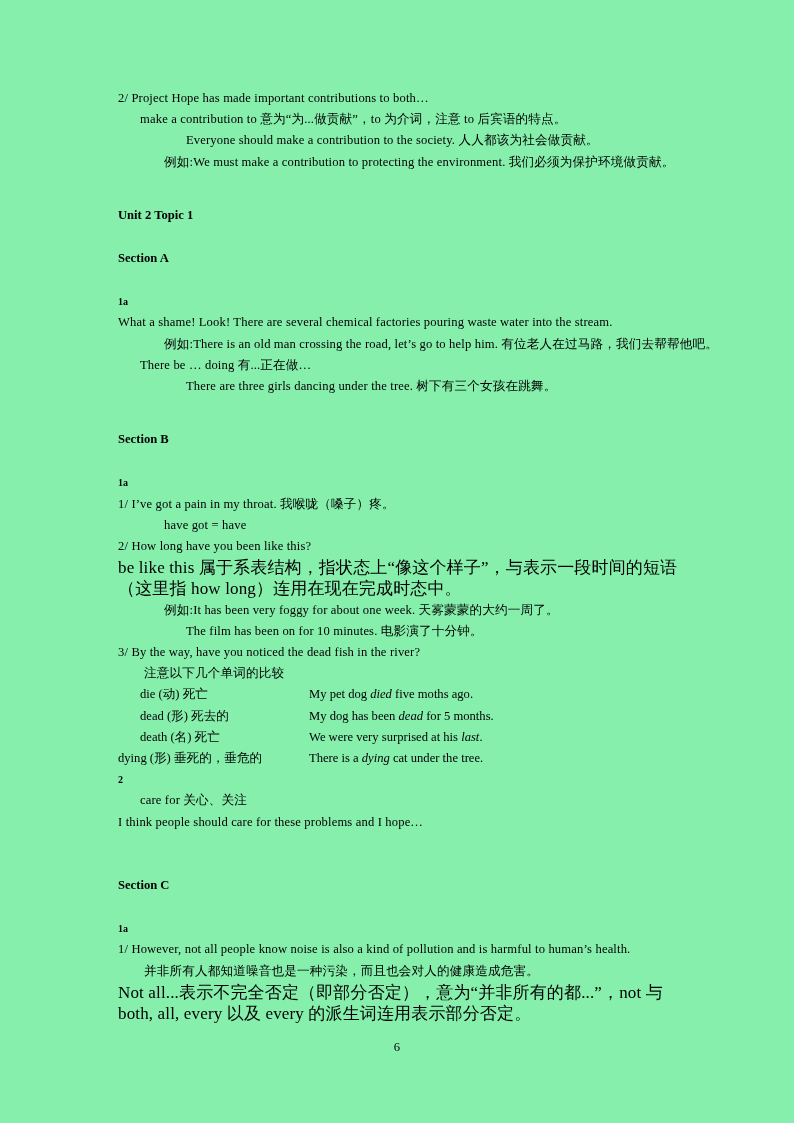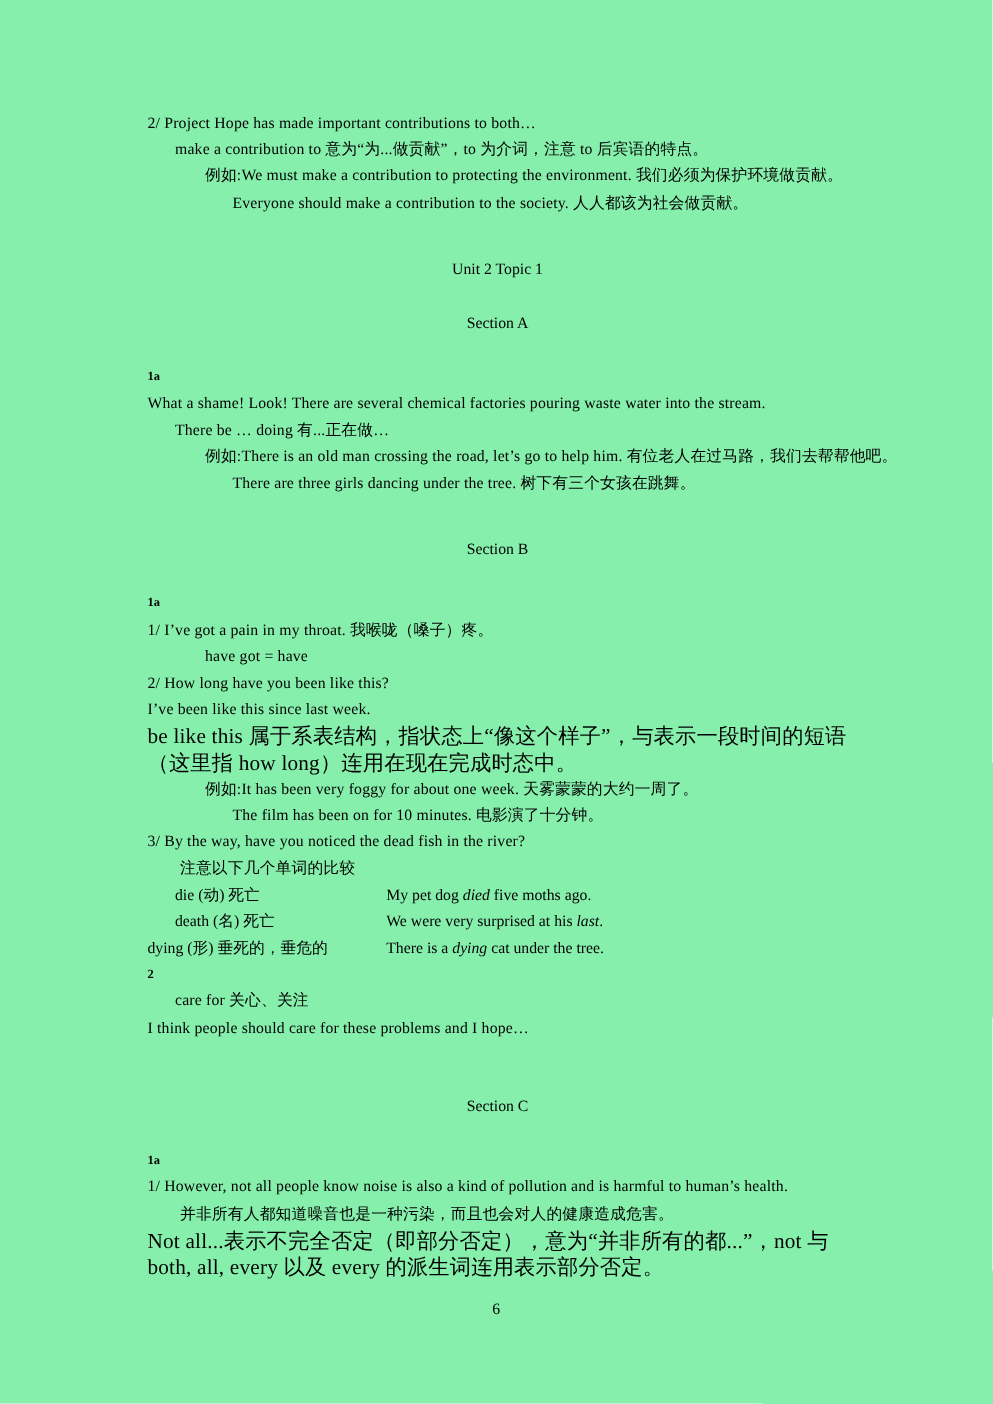--- a/index.html
+++ b/index.html
@@ -37,22 +37,22 @@
     line-height: 21.2px;
     white-space: normal;
     letter-spacing: 0.15px;
   }
   .i0  { margin-left: 0px; }
   .i1  { margin-left: 22px; }
   .i2  { margin-left: 46px; }
   .i3  { margin-left: 68px; }
   .i4  { margin-left: 26px; }
   .heading {
-    font-weight: normal;
-    text-align: center;
+    font-weight: bold;
+    text-align: left;
     font-size: 12.6px;
     line-height: 21.2px;
     width: 560px;
     margin-left: 0;
   }
   .label {
     font-weight: bold;
     font-size: 10px;
     line-height: 21.2px;
   }
@@ -83,61 +83,64 @@
   }
 </style>
 </head>
 <body>
 
 <div class="page">
   <div class="content">
 
     <div class="ln i0">2/ Project Hope has made important contributions to both…</div>
     <div class="ln i1">make a contribution to  意为“为...做贡献”，to 为介词，注意 to 后宾语的特点。</div>
+    <div class="ln i3">Everyone should make a contribution to the society.  人人都该为社会做贡献。</div>
     <div class="ln i2">例如:We must make a contribution to protecting the environment.  我们必须为保护环境做贡献。</div>
-    <div class="ln i3">Everyone should make a contribution to the society.  人人都该为社会做贡献。</div>
 
     <div class="gap-lg"></div>
 
     <div class="heading">Unit 2 Topic 1</div>
 
     <div class="gap-md"></div>
 
     <div class="heading">Section A</div>
 
     <div class="gap-md"></div>
 
     <div class="label i0">1a</div>
     <div class="ln i0">What a shame! Look! There are several chemical factories pouring waste water into the stream.</div>
+    <div class="ln i2">例如:There is an old man crossing the road, let’s go to help him.  有位老人在过马路，我们去帮帮他吧。</div>
     <div class="ln i1">There be … doing  有...正在做…</div>
-    <div class="ln i2">例如:There is an old man crossing the road, let’s go to help him.  有位老人在过马路，我们去帮帮他吧。</div>
     <div class="ln i3">There are three girls dancing under the tree.  树下有三个女孩在跳舞。</div>
 
     <div class="gap-lg"></div>
 
     <div class="heading">Section B</div>
 
     <div class="gap-md"></div>
 
     <div class="label i0">1a</div>
     <div class="ln i0">1/ I’ve got a pain in my throat.  我喉咙（嗓子）疼。</div>
     <div class="ln i2">have got = have</div>
     <div class="ln i0">2/ How long have you been like this?</div>
-    <div class="ln i0">I’ve been like this since last week.</div>
     <div class="wrapln i0">be like this 属于系表结构，指状态上“像这个样子”，与表示一段时间的短语（这里指 how long）连用在现在完成时态中。</div>
     <div class="ln i2">例如:It has been very foggy for about one week.  天雾蒙蒙的大约一周了。</div>
     <div class="ln i3">The film has been on for 10 minutes.  电影演了十分钟。</div>
     <div class="ln i0">3/ By the way, have you noticed the dead fish in the river?</div>
     <div class="ln i4">注意以下几个单词的比较</div>
 
     <table class="wordtable">
       <tbody>
           <tr class="ind">
             <td class="c1">die (动) 死亡</td>
             <td class="c2">My pet dog <em>died</em> five moths ago.</td>
+          </tr>
+          <tr class="ind">
+            <td class="c1">dead (形) 死去的</td>
+            <td class="c2">My dog has been <em>dead</em> for 5 months.</td>
           </tr>
           <tr class="ind">
             <td class="c1">death (名) 死亡</td>
             <td class="c2">We were very surprised at his <em>last</em>.</td>
           </tr>
           <tr>
             <td class="c1">dying (形) 垂死的，垂危的</td>
             <td class="c2">There is a <em>dying</em> cat under the tree.</td>
           </tr>
         </tbody>

